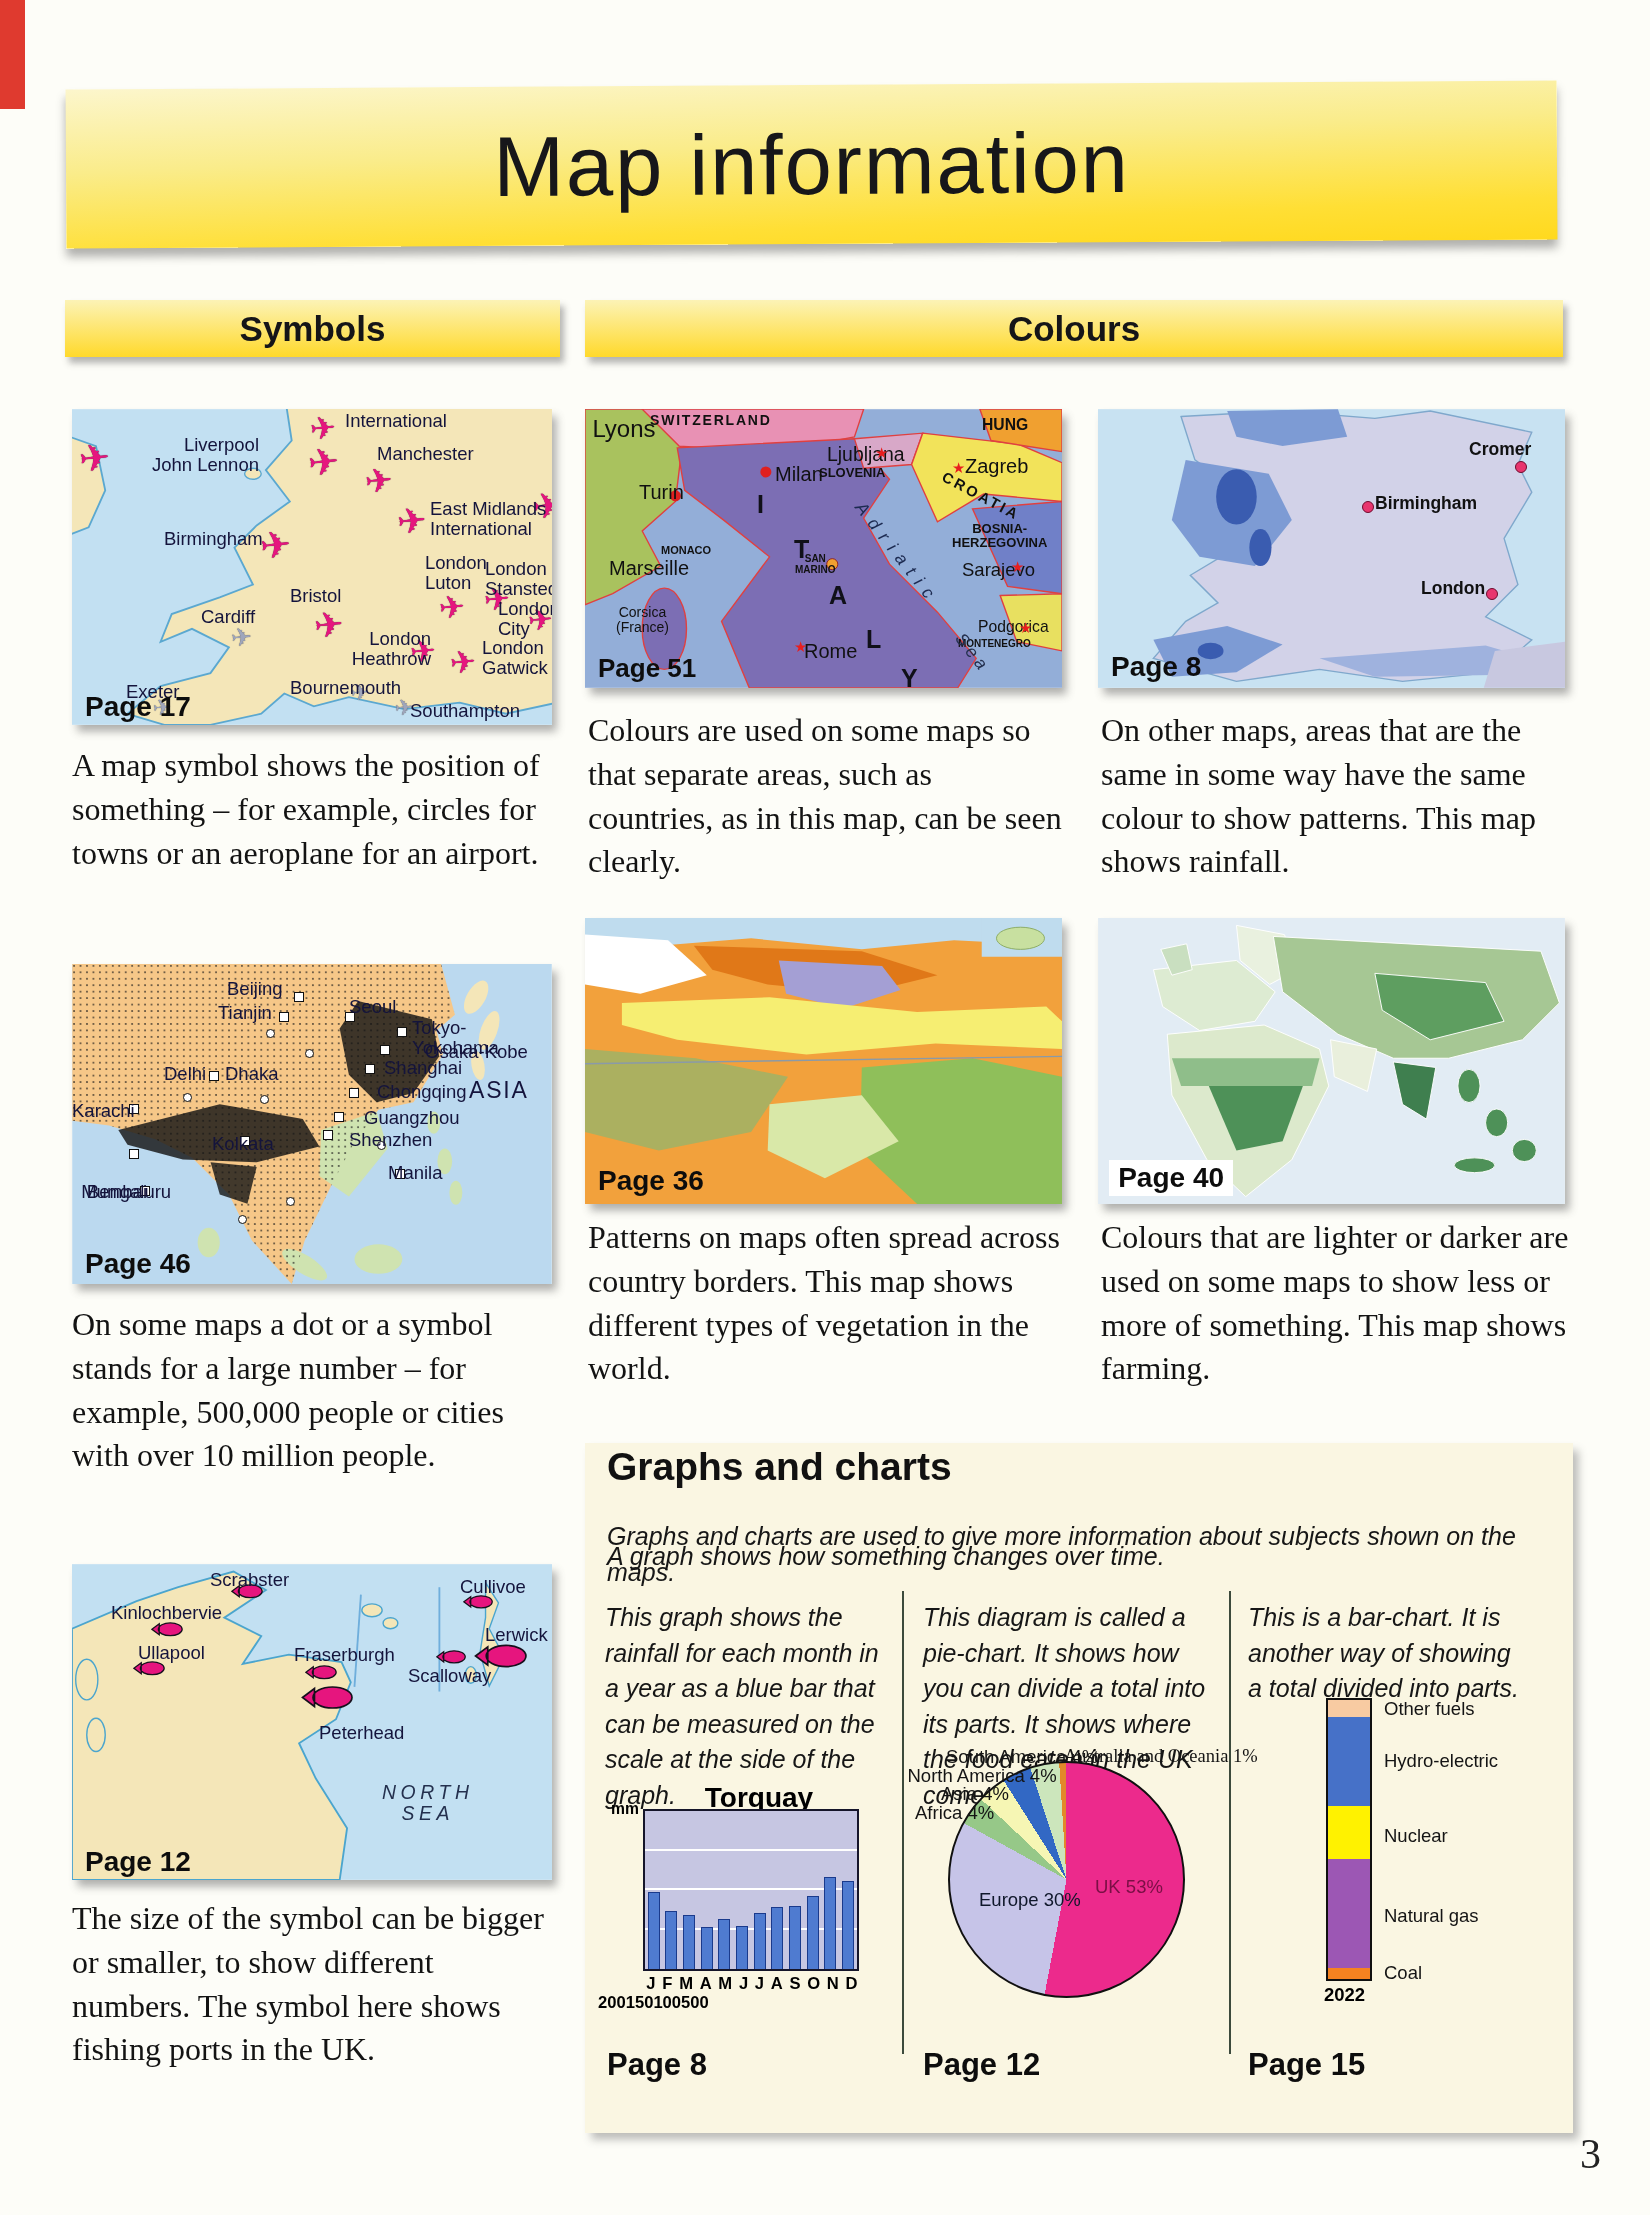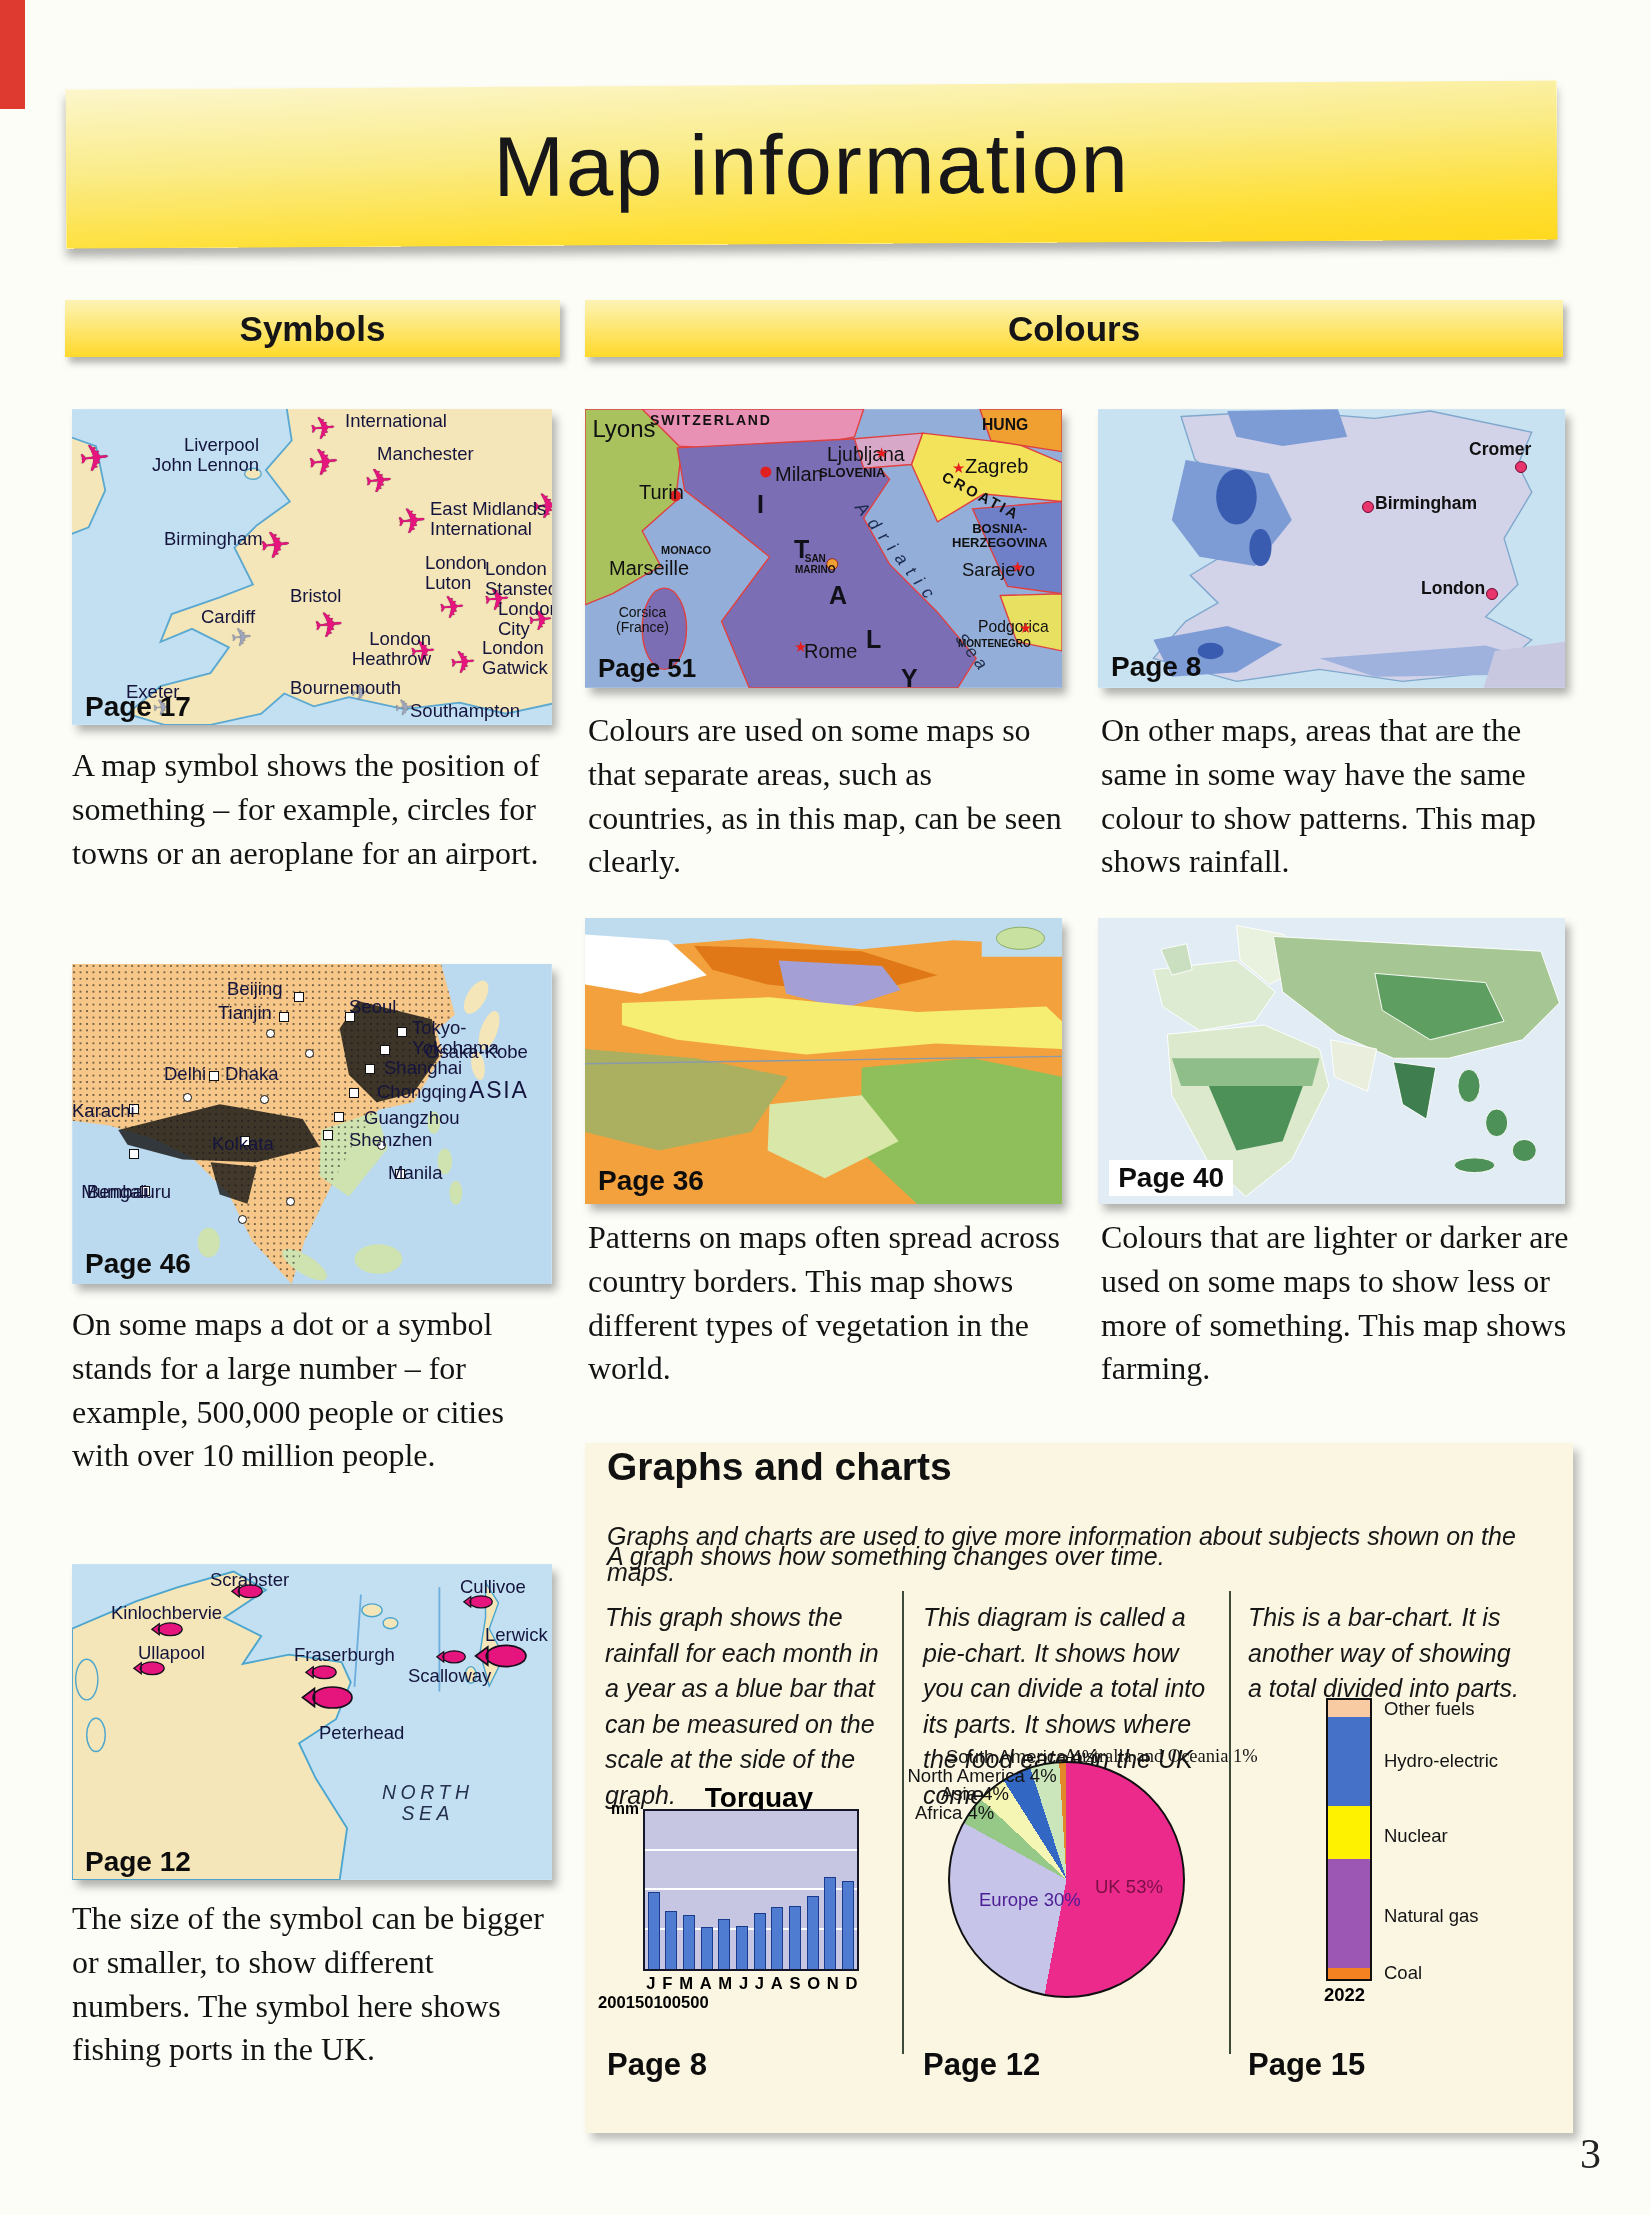--- a/index.html
+++ b/index.html
@@ -372,21 +372,21 @@
   </div>
   <div class="cpref" style="left:607px;top:2047px;">Page 8</div>
 
   <div class="piewrap">
     <div class="pie" style="background: conic-gradient(rgb(236, 42, 140) 0%, rgb(236, 42, 140) 53%, rgb(198, 196, 232) 53%, rgb(198, 196, 232) 83%, rgb(150, 200, 136) 83%, rgb(150, 200, 136) 87%, rgb(246, 246, 180) 87%, rgb(246, 246, 180) 91%, rgb(50, 104, 196) 91%, rgb(50, 104, 196) 95%, rgb(204, 230, 188) 95%, rgb(204, 230, 188) 99%, rgb(226, 136, 42) 99%, rgb(226, 136, 42) 100%);"></div>
     <span class="plab" style="left:45px;top:7.4px;">South America 4%</span>
     <span class="plab" style="left:163px;top:7.4px;font-family:Liberation Serif, serif;">Australia and Oceania 1%</span>
     <span class="plab" style="left:6.5px;top:26px;">North America 4%</span>
     <span class="plab" style="left:40px;top:44px;">Asia 4%</span>
     <span class="plab" style="left:14px;top:63px;">Africa 4%</span>
-    <span class="plab" style="left:78px;top:150px;color:#4c1d95;">Europe 30%</span>
+    <span class="plab" style="left:78px;top:150px;color:#0f172a;">Europe 30%</span>
     <span class="plab" style="left:194px;top:137px;color:#7A0F45;">UK 53%</span>
   </div>
   <div class="cpref" style="left:923px;top:2047px;">Page 12</div>
 
   <div class="fuelwrap">
     <div class="fuelbar">
         <div style="height: 6%; background: rgb(248, 203, 162);"></div>
         <div style="height: 32%; background: rgb(70, 113, 200);"></div>
         <div style="height: 19%; background: rgb(255, 242, 0);"></div>
         <div style="height: 39%; background: rgb(156, 87, 180);"></div>

